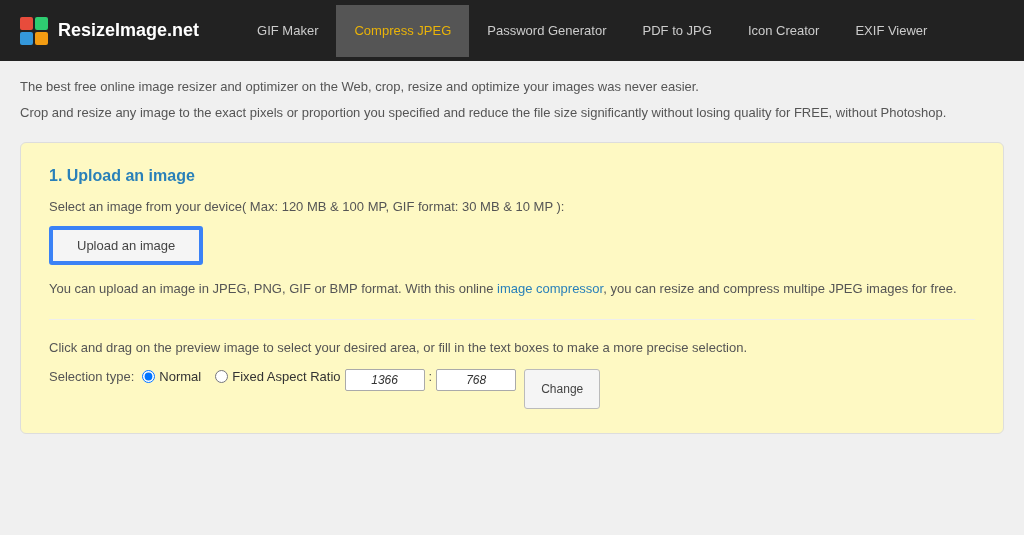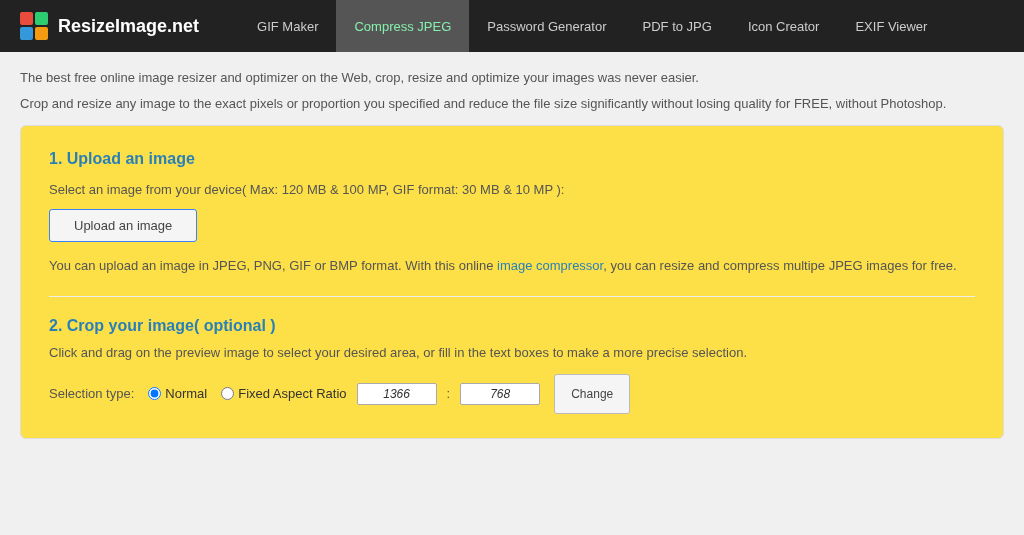--- a/index.html
+++ b/index.html
@@ -4,21 +4,21 @@
   <style>
     * { box-sizing: border-box; margin: 0; padding: 0; }
     body { font-family: Arial, sans-serif; font-size: 13px; color: #333; background: #f0f0f0; }
 
     
     .header {
       background: #222;
       display: flex;
       align-items: center;
       padding: 0 20px;
-      height: 52px;
+      height: 61px;
     }
     .logo-area {
       display: flex;
       align-items: center;
       gap: 10px;
       margin-right: 40px;
     }
     .logo-icon {
       display: grid;
       grid-template-columns: 1fr 1fr;
@@ -49,60 +49,60 @@
       color: #ccc;
       padding: 8px 18px;
       height: 52px;
       display: flex;
       align-items: center;
       cursor: pointer;
       font-size: 13px;
       text-decoration: none;
       transition: background 0.2s;
     }
-    .nav-item.active { background: #555; color: #86efac; }
+    .nav-item.active { background: #555; color: #eab308; }
 
     
     .main {
       background: #f0f0f0;
       padding: 16px 20px;
       min-height: 483px;
     }
     .intro-text {
       font-size: 13px;
       color: #555;
       margin-bottom: 6px;
       line-height: 1.5;
     }
 
     .card {
-      background: #fde047;
+      background: #fef9c3;
       border: 1px solid #ddd;
       border-radius: 6px;
       padding: 24px 28px;
-      margin-top: 12px;
+      margin-top: 20px;
     }
 
     .section-title {
       font-size: 16px;
       font-weight: bold;
       color: #2980b9;
       margin-bottom: 14px;
     }
 
     .upload-desc {
       font-size: 13px;
       color: #555;
       margin-bottom: 12px;
     }
 
     .upload-btn {
       display: inline-block;
       background: #f5f5f5;
-      border: 1px solid #3b82f6;
+      border: 4px solid #3b82f6;
       color: #444;
       font-size: 13px;
       padding: 8px 24px;
       border-radius: 3px;
       cursor: pointer;
       margin-bottom: 14px;
     }
 
     .upload-note {
       font-size: 13px;
@@ -125,22 +125,22 @@
     }
 
     .crop-desc {
       font-size: 13px;
       color: #555;
       margin-bottom: 14px;
     }
 
     .selection-row {
       display: flex;
-      align-items: center;
-      gap: 10px;
+      align-items: flex-start;
+      gap: 4px;
       flex-wrap: wrap;
     }
     .selection-label {
       font-size: 13px;
       color: #555;
       margin-right: 4px;
     }
     .radio-group {
       display: flex;
       align-items: center;
@@ -220,21 +220,20 @@
       <div class="upload-desc">Select an image from your device( Max: 120 MB &amp; 100 MP, GIF format: 30 MB &amp; 10 MP ):</div>
       <button class="upload-btn">Upload an image</button>
       <div class="upload-note">
         <span>You can upload an image in JPEG, PNG, GIF or BMP format. With this online </span><a>image compressor</a><span>, you can resize and compress multipe JPEG images for free.</span>
       </div>
     </div>
 
     <hr class="divider">
 
     <div>
-      <div class="section-title-2">2. Crop your image( optional )</div>
       <div class="crop-desc">Click and drag on the preview image to select your desired area, or fill in the text boxes to make a more precise selection.</div>
       <div class="selection-row">
         <span class="selection-label">Selection type:</span>
         <div class="radio-group">
           <label class="radio-option">
             <input type="radio" name="selection_type" checked="" style="">
             <span>Normal</span>
           </label>
           <label class="radio-option">
             <input type="radio" name="selection_type" style="">

